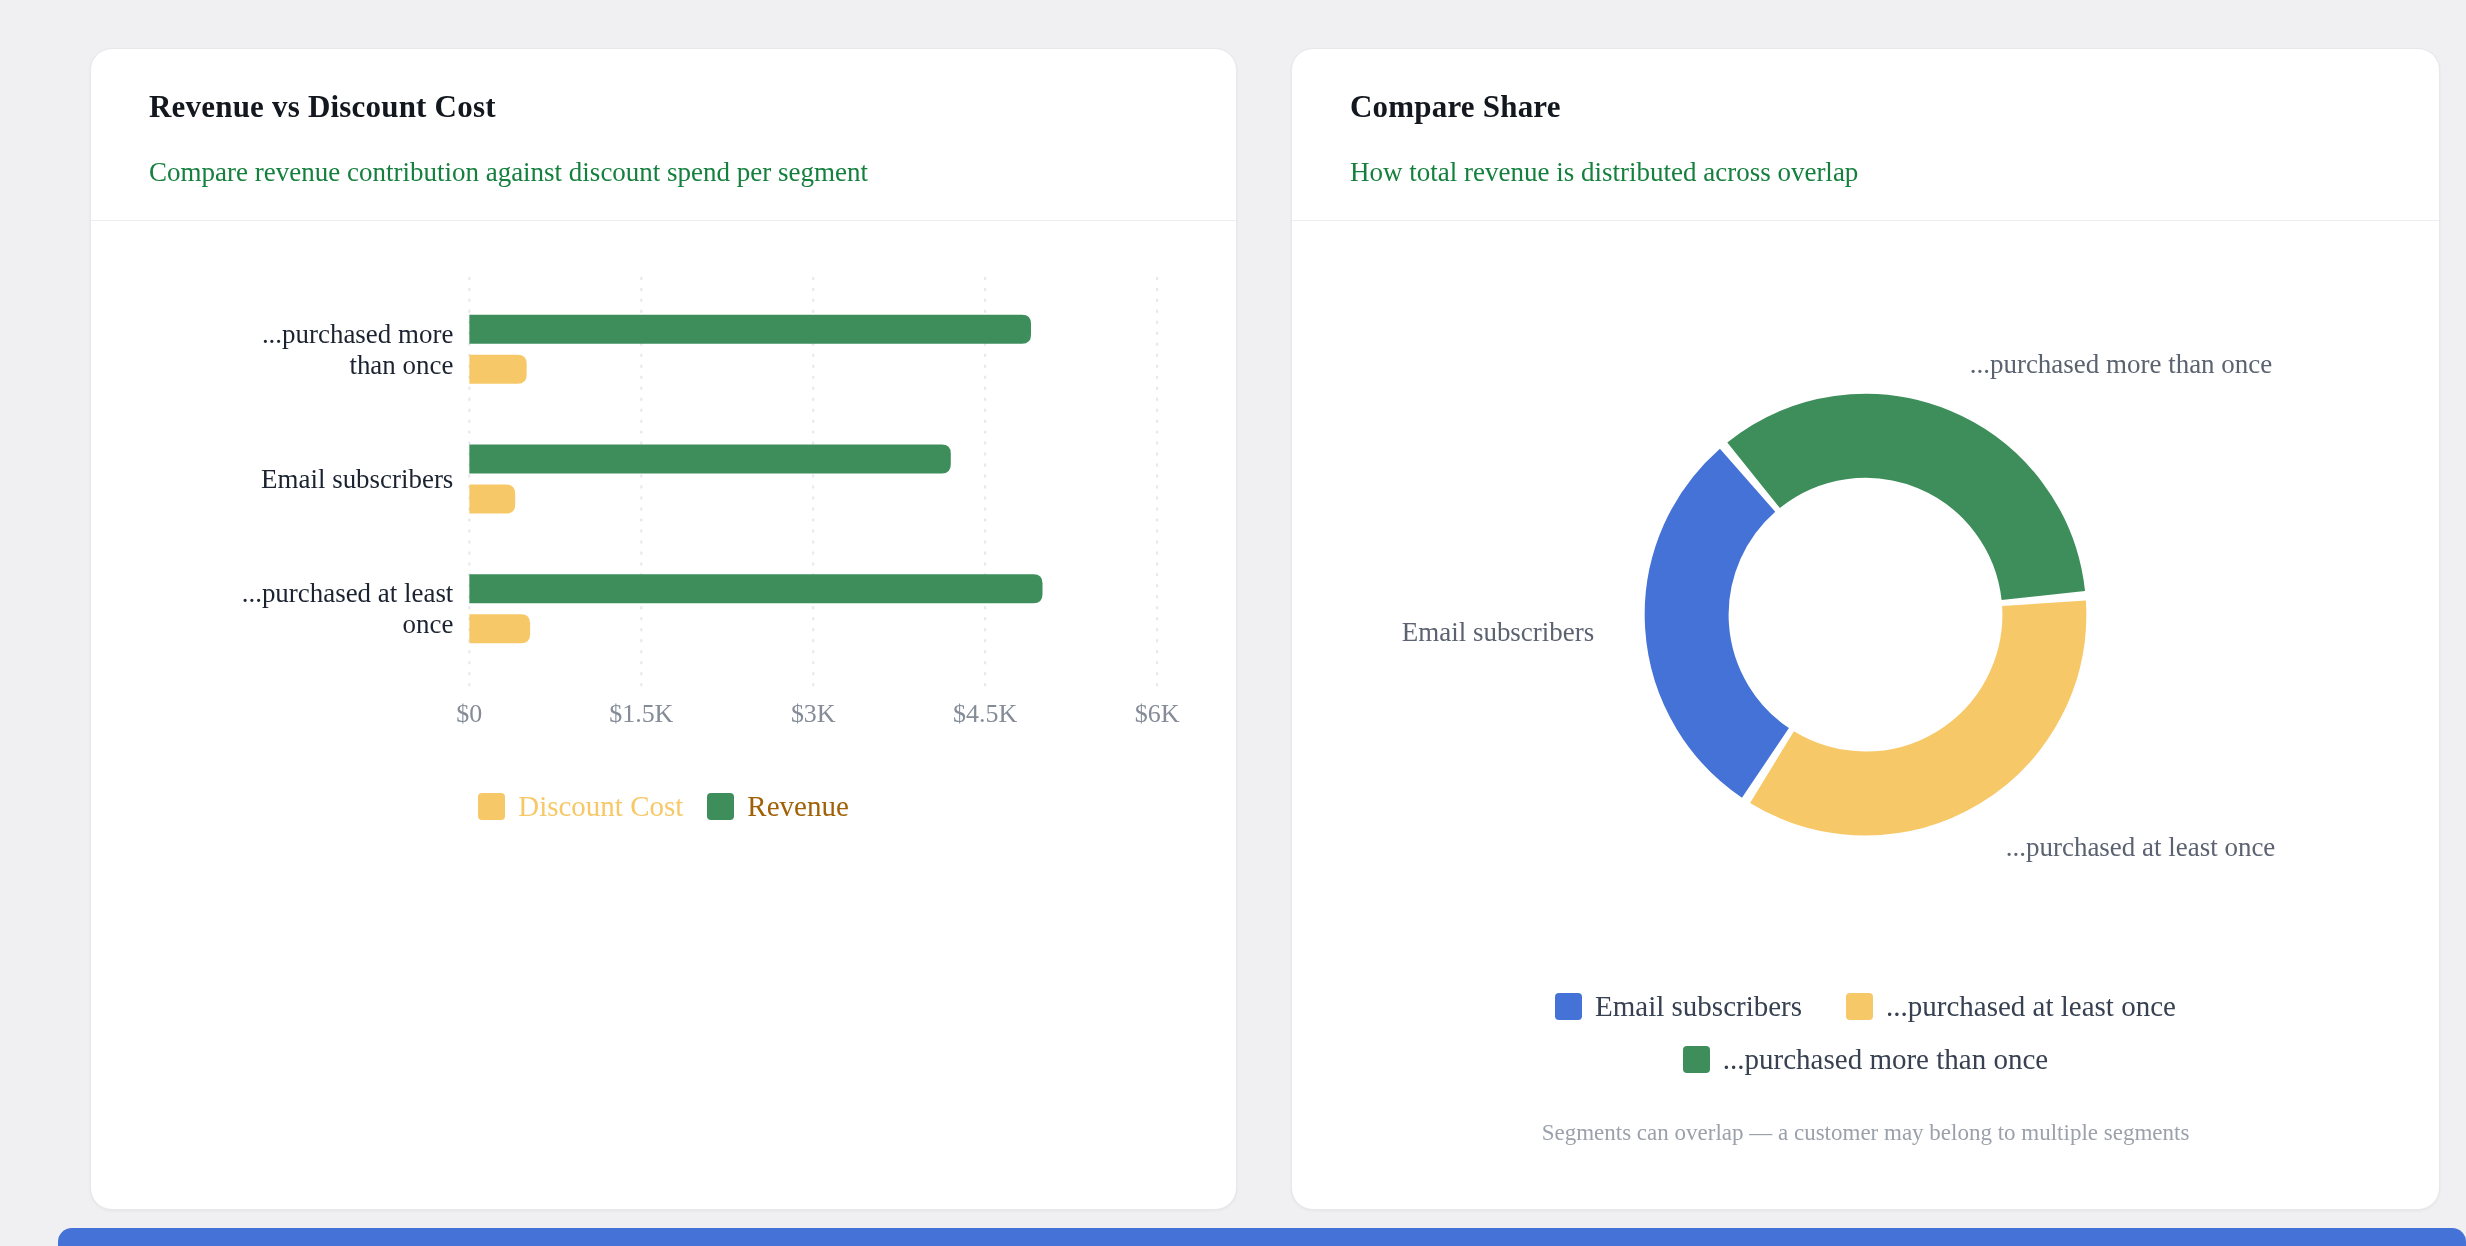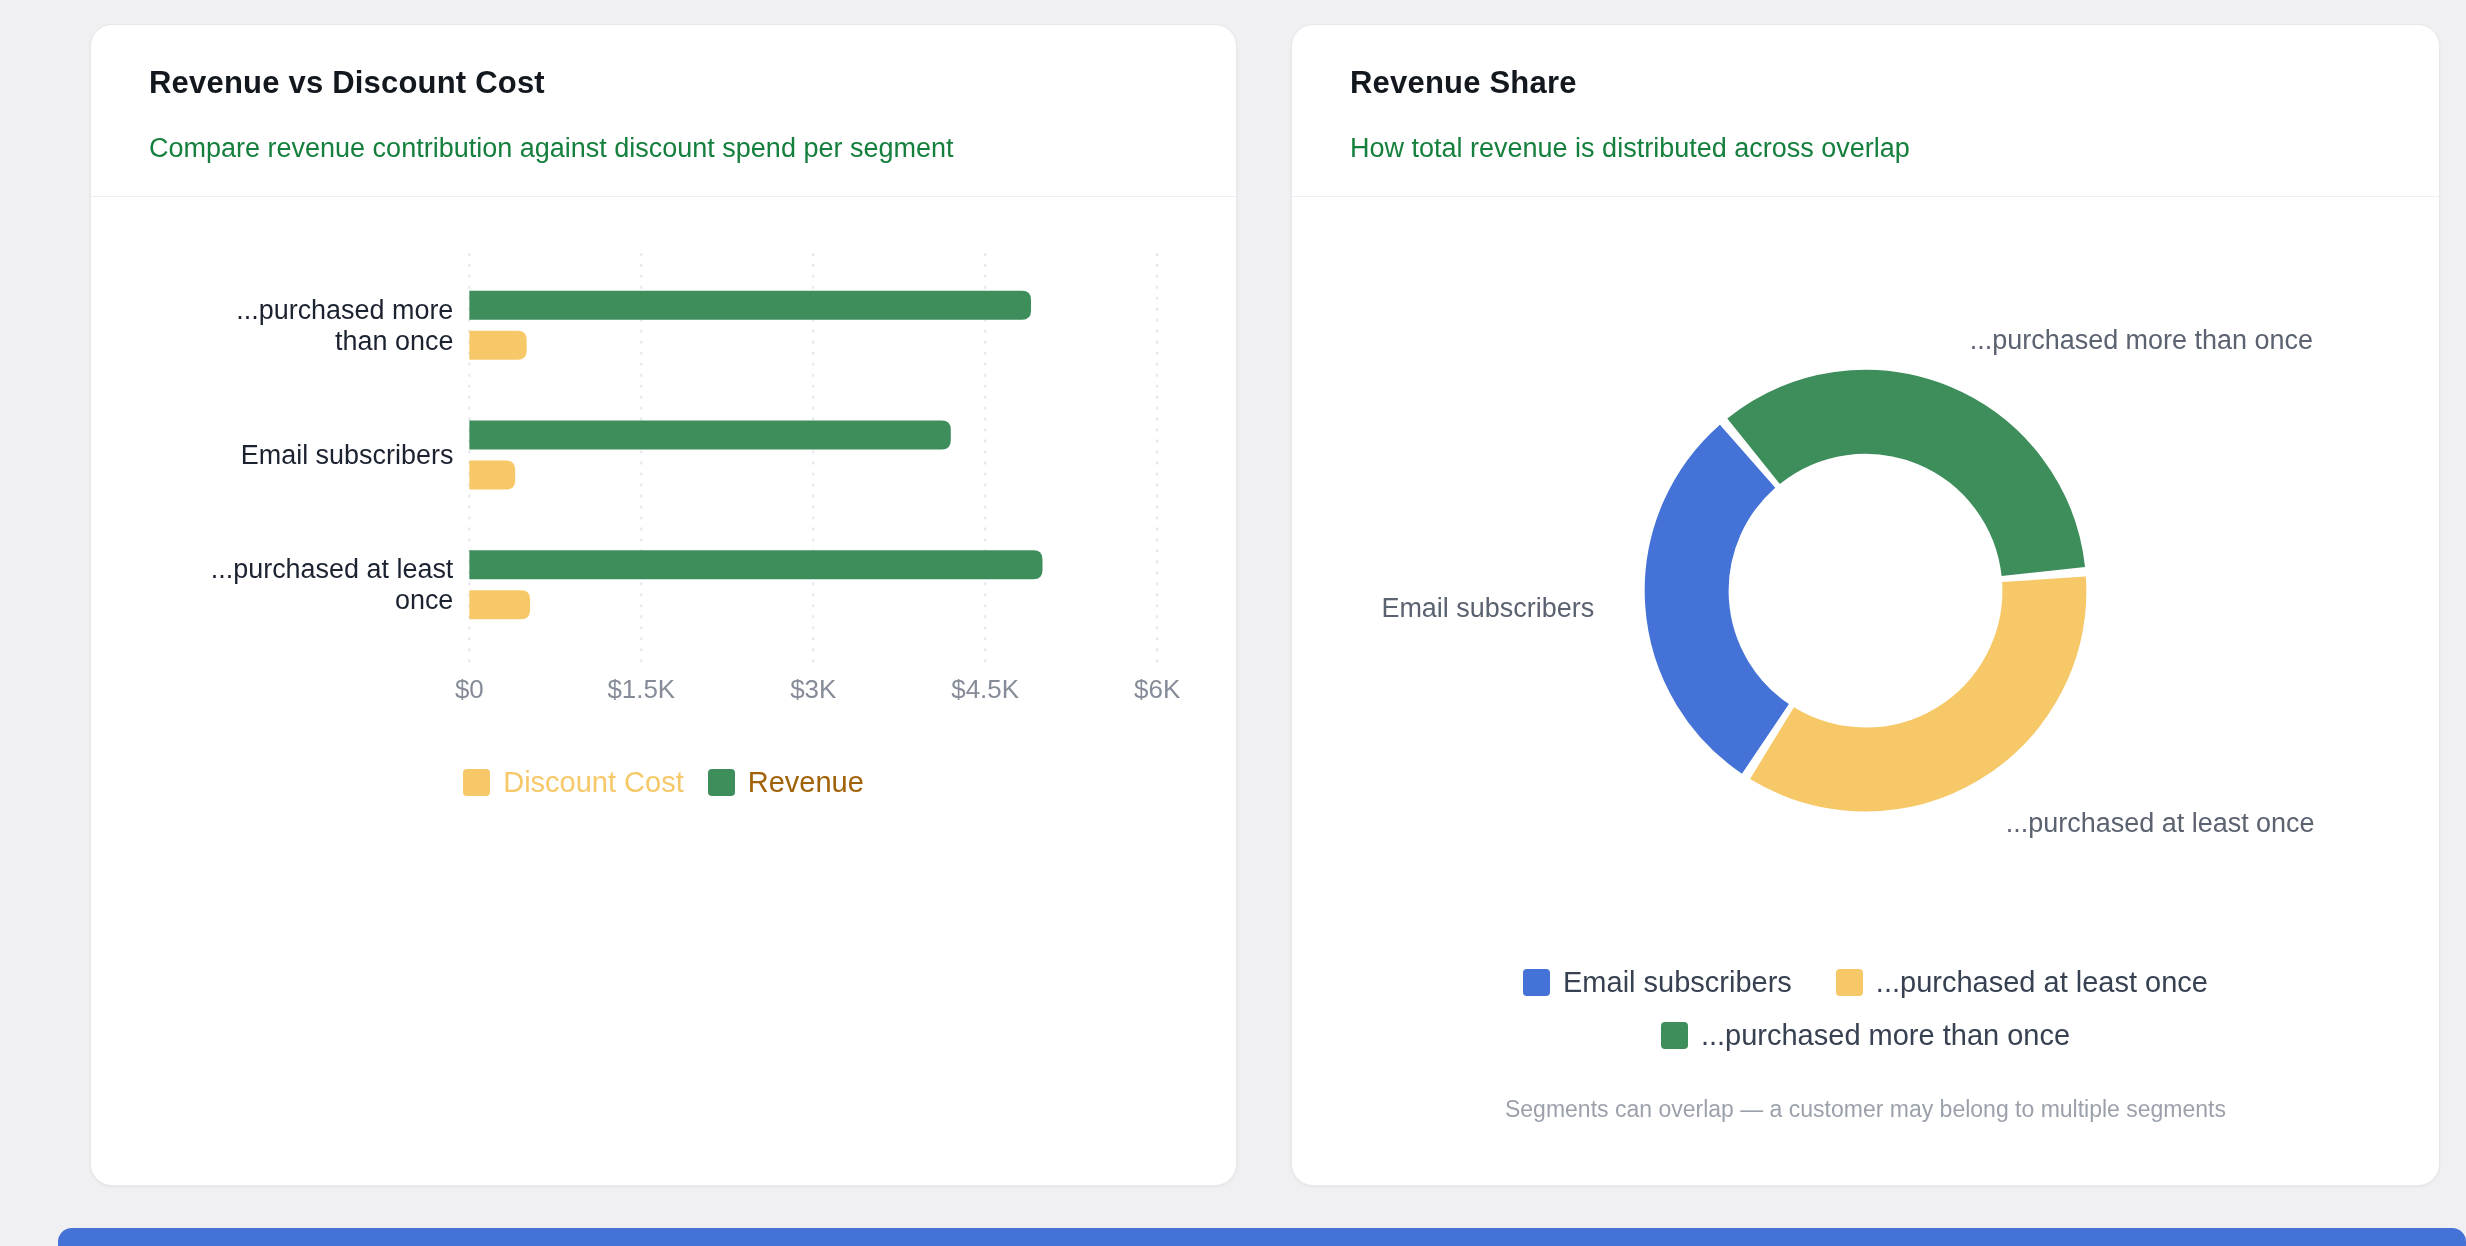--- a/index.html
+++ b/index.html
@@ -6,23 +6,24 @@
   html, body { width: 2466px; height: 1246px; }
   body {
     background: #f0f0f2;
     font-family: "Liberation Sans", sans-serif;
     overflow: hidden;
     position: relative;
   }
   .page {
     display: flex;
     gap: 54px;
-    padding: 24px 26px 0 90px;
+    padding: 48px 26px 0 90px;
     height: 1246px;
     align-items: flex-start;
+    font-family: Liberation Serif, serif;
   }
   .card {
     background: #ffffff;
     border: 1px solid #e7e8eb;
     border-radius: 22px;
     height: 1162px;
     box-shadow: 0 1px 3px rgba(16,24,40,0.05);
     display: flex;
     flex-direction: column;
     overflow: hidden;
@@ -90,21 +91,21 @@
           <div class="legend-item">
             <span class="swatch" style="background: rgb(62, 142, 92);"></span>
             <span style="color: #a16207;">Revenue</span>
           </div>
         </div>
     </div>
   </section>
 
   <section class="card card-donut">
     <header class="card-header">
-      <h2 class="card-title">Revenue Share</h2>
+      <h2 class="card-title">Compare Share</h2>
       <p class="card-sub">How total revenue is distributed across overlap</p>
     </header>
     <div class="card-body">
       <svg id="donut-svg" viewBox="0 0 1148 680">
           <path d="M461.96 254.40A179 179 0 0 1 751.97 374.84" fill="none" stroke="#3e8e5c" stroke-width="84"></path>
           <text x="678.3" y="151.8" text-anchor="start" fill="#5b6270" font-size="27">...purchased more than once</text>
           <path d="M752.64 382.62A179 179 0 0 1 480.43 546.60" fill="none" stroke="#f7c868" stroke-width="84"></path>
           <text x="714.4" y="636.0" text-anchor="start" fill="#5b6270" font-size="27">...purchased at least once</text>
           <path d="M473.86 542.37A179 179 0 0 1 455.98 259.42" fill="none" stroke="#4472d6" stroke-width="84"></path>
           <text x="302.5" y="420.2" text-anchor="end" fill="#5b6270" font-size="27">Email subscribers</text>

